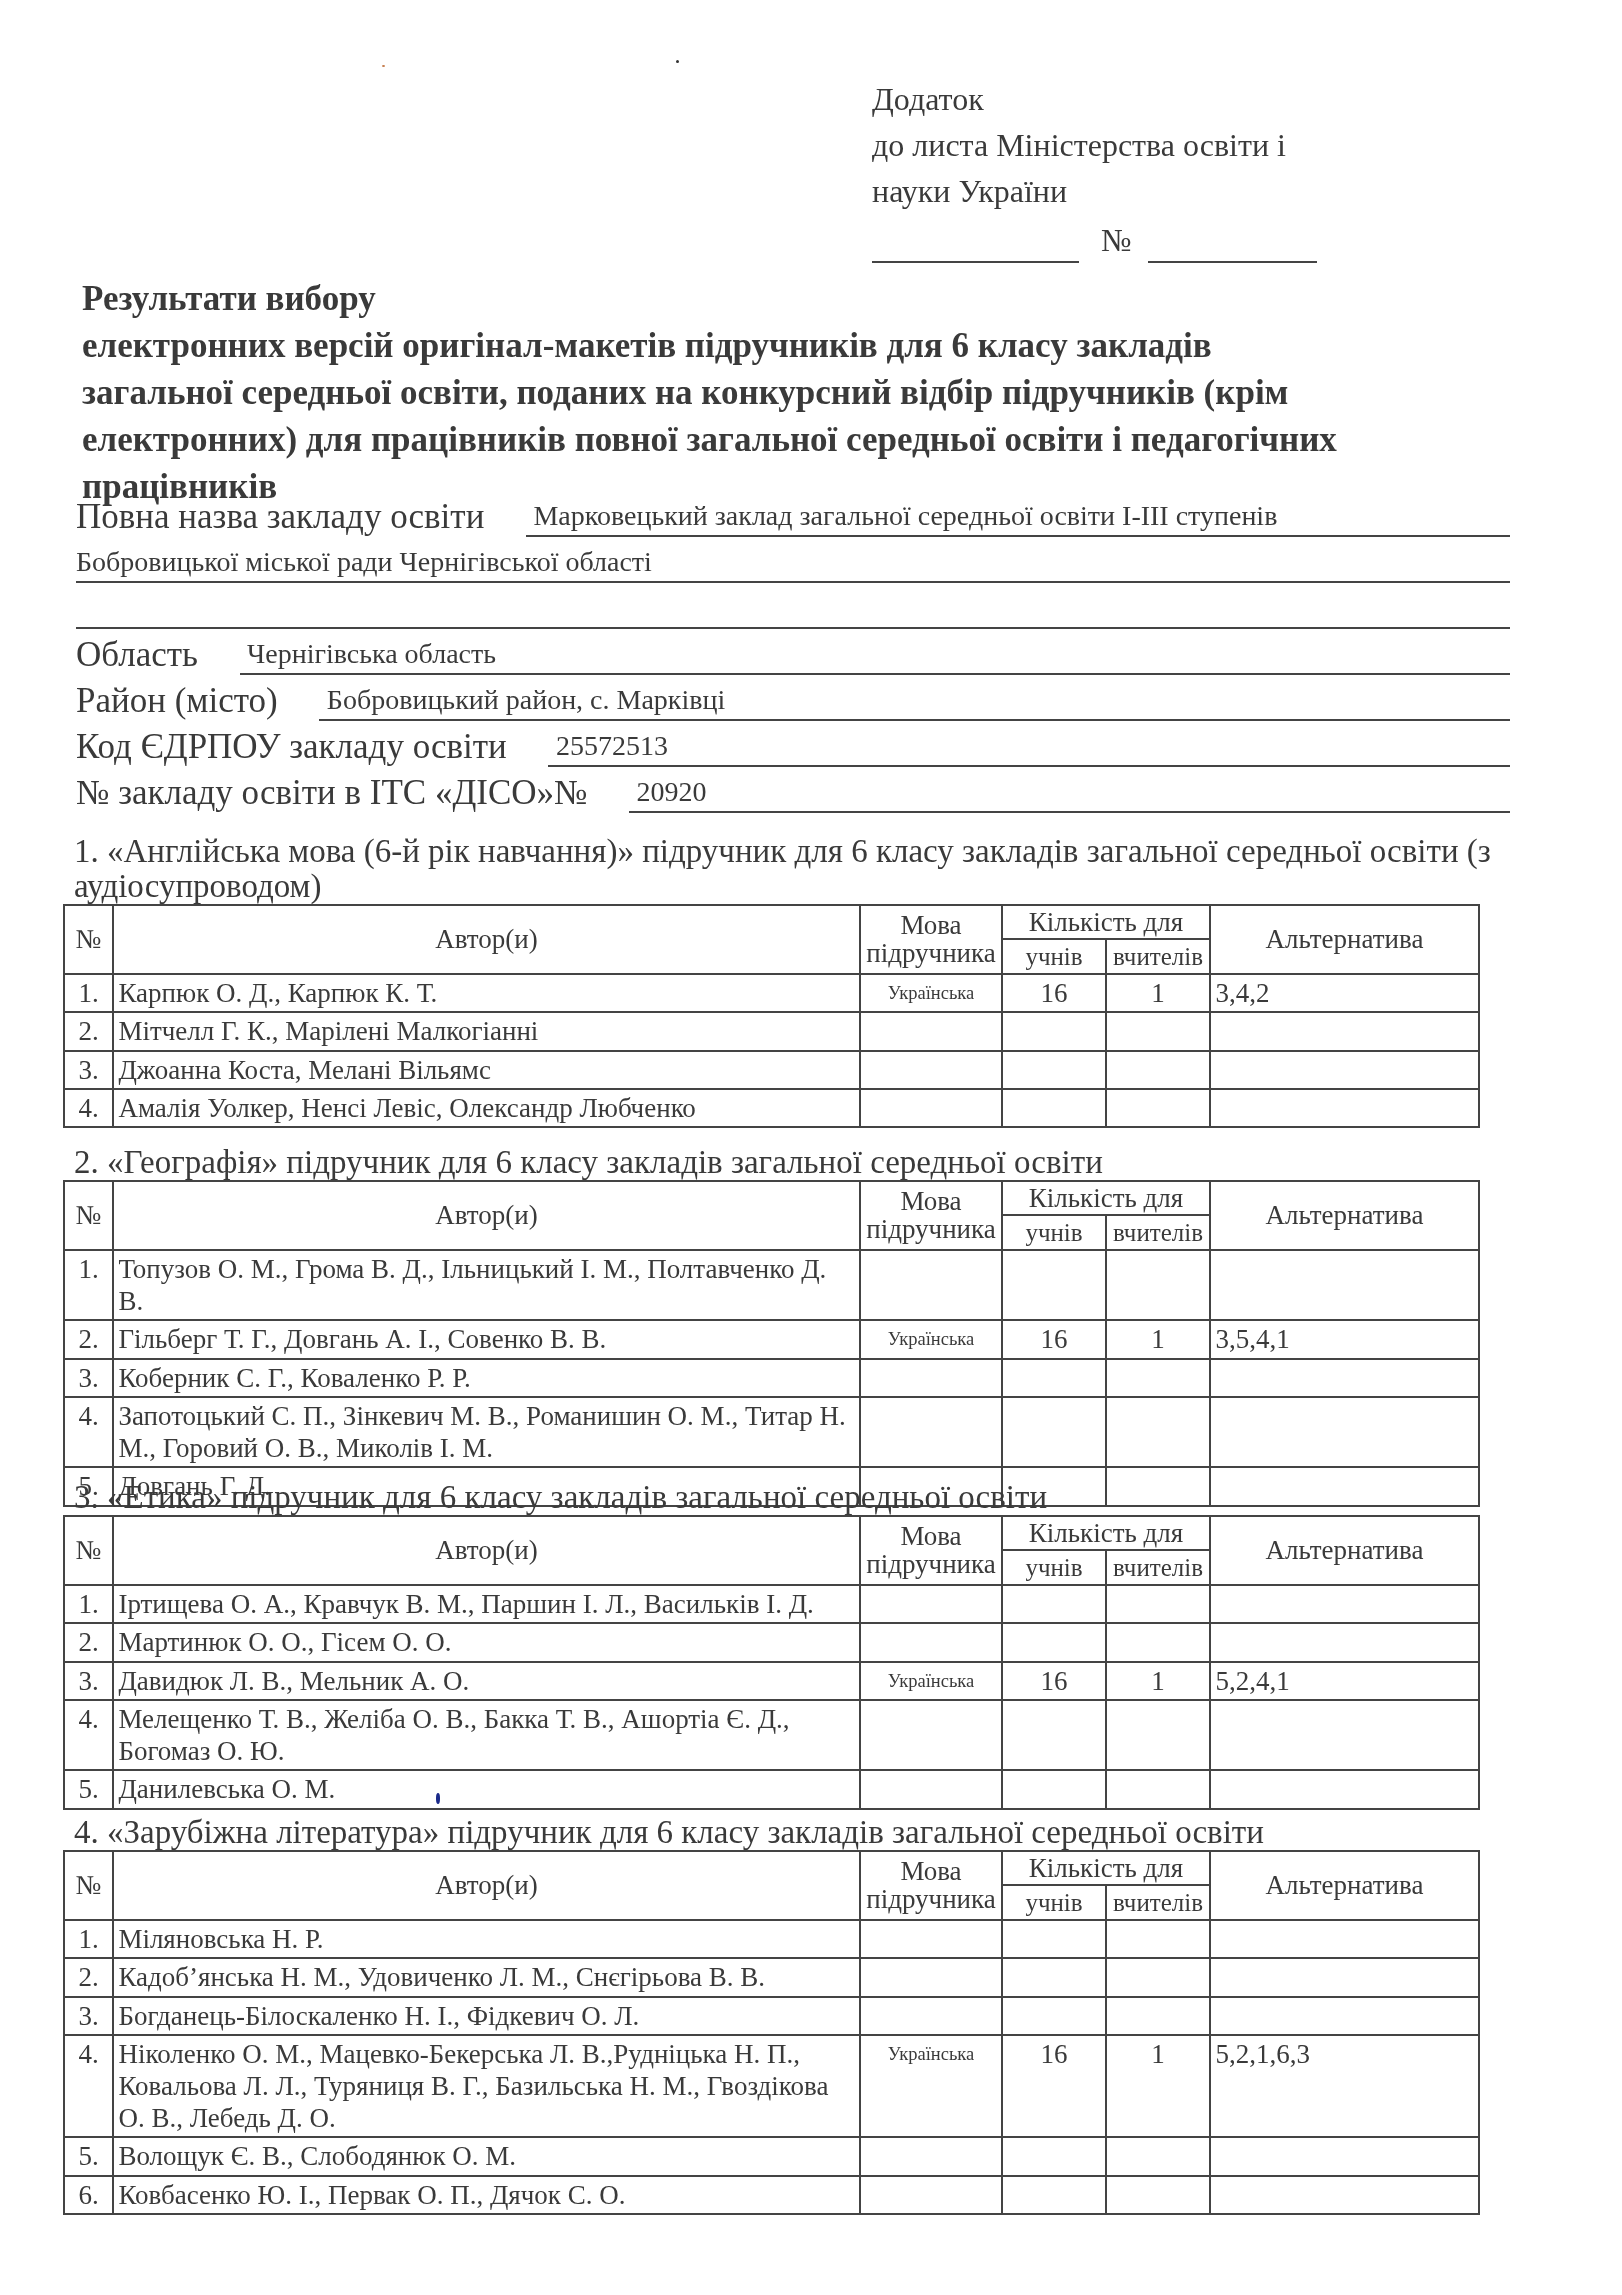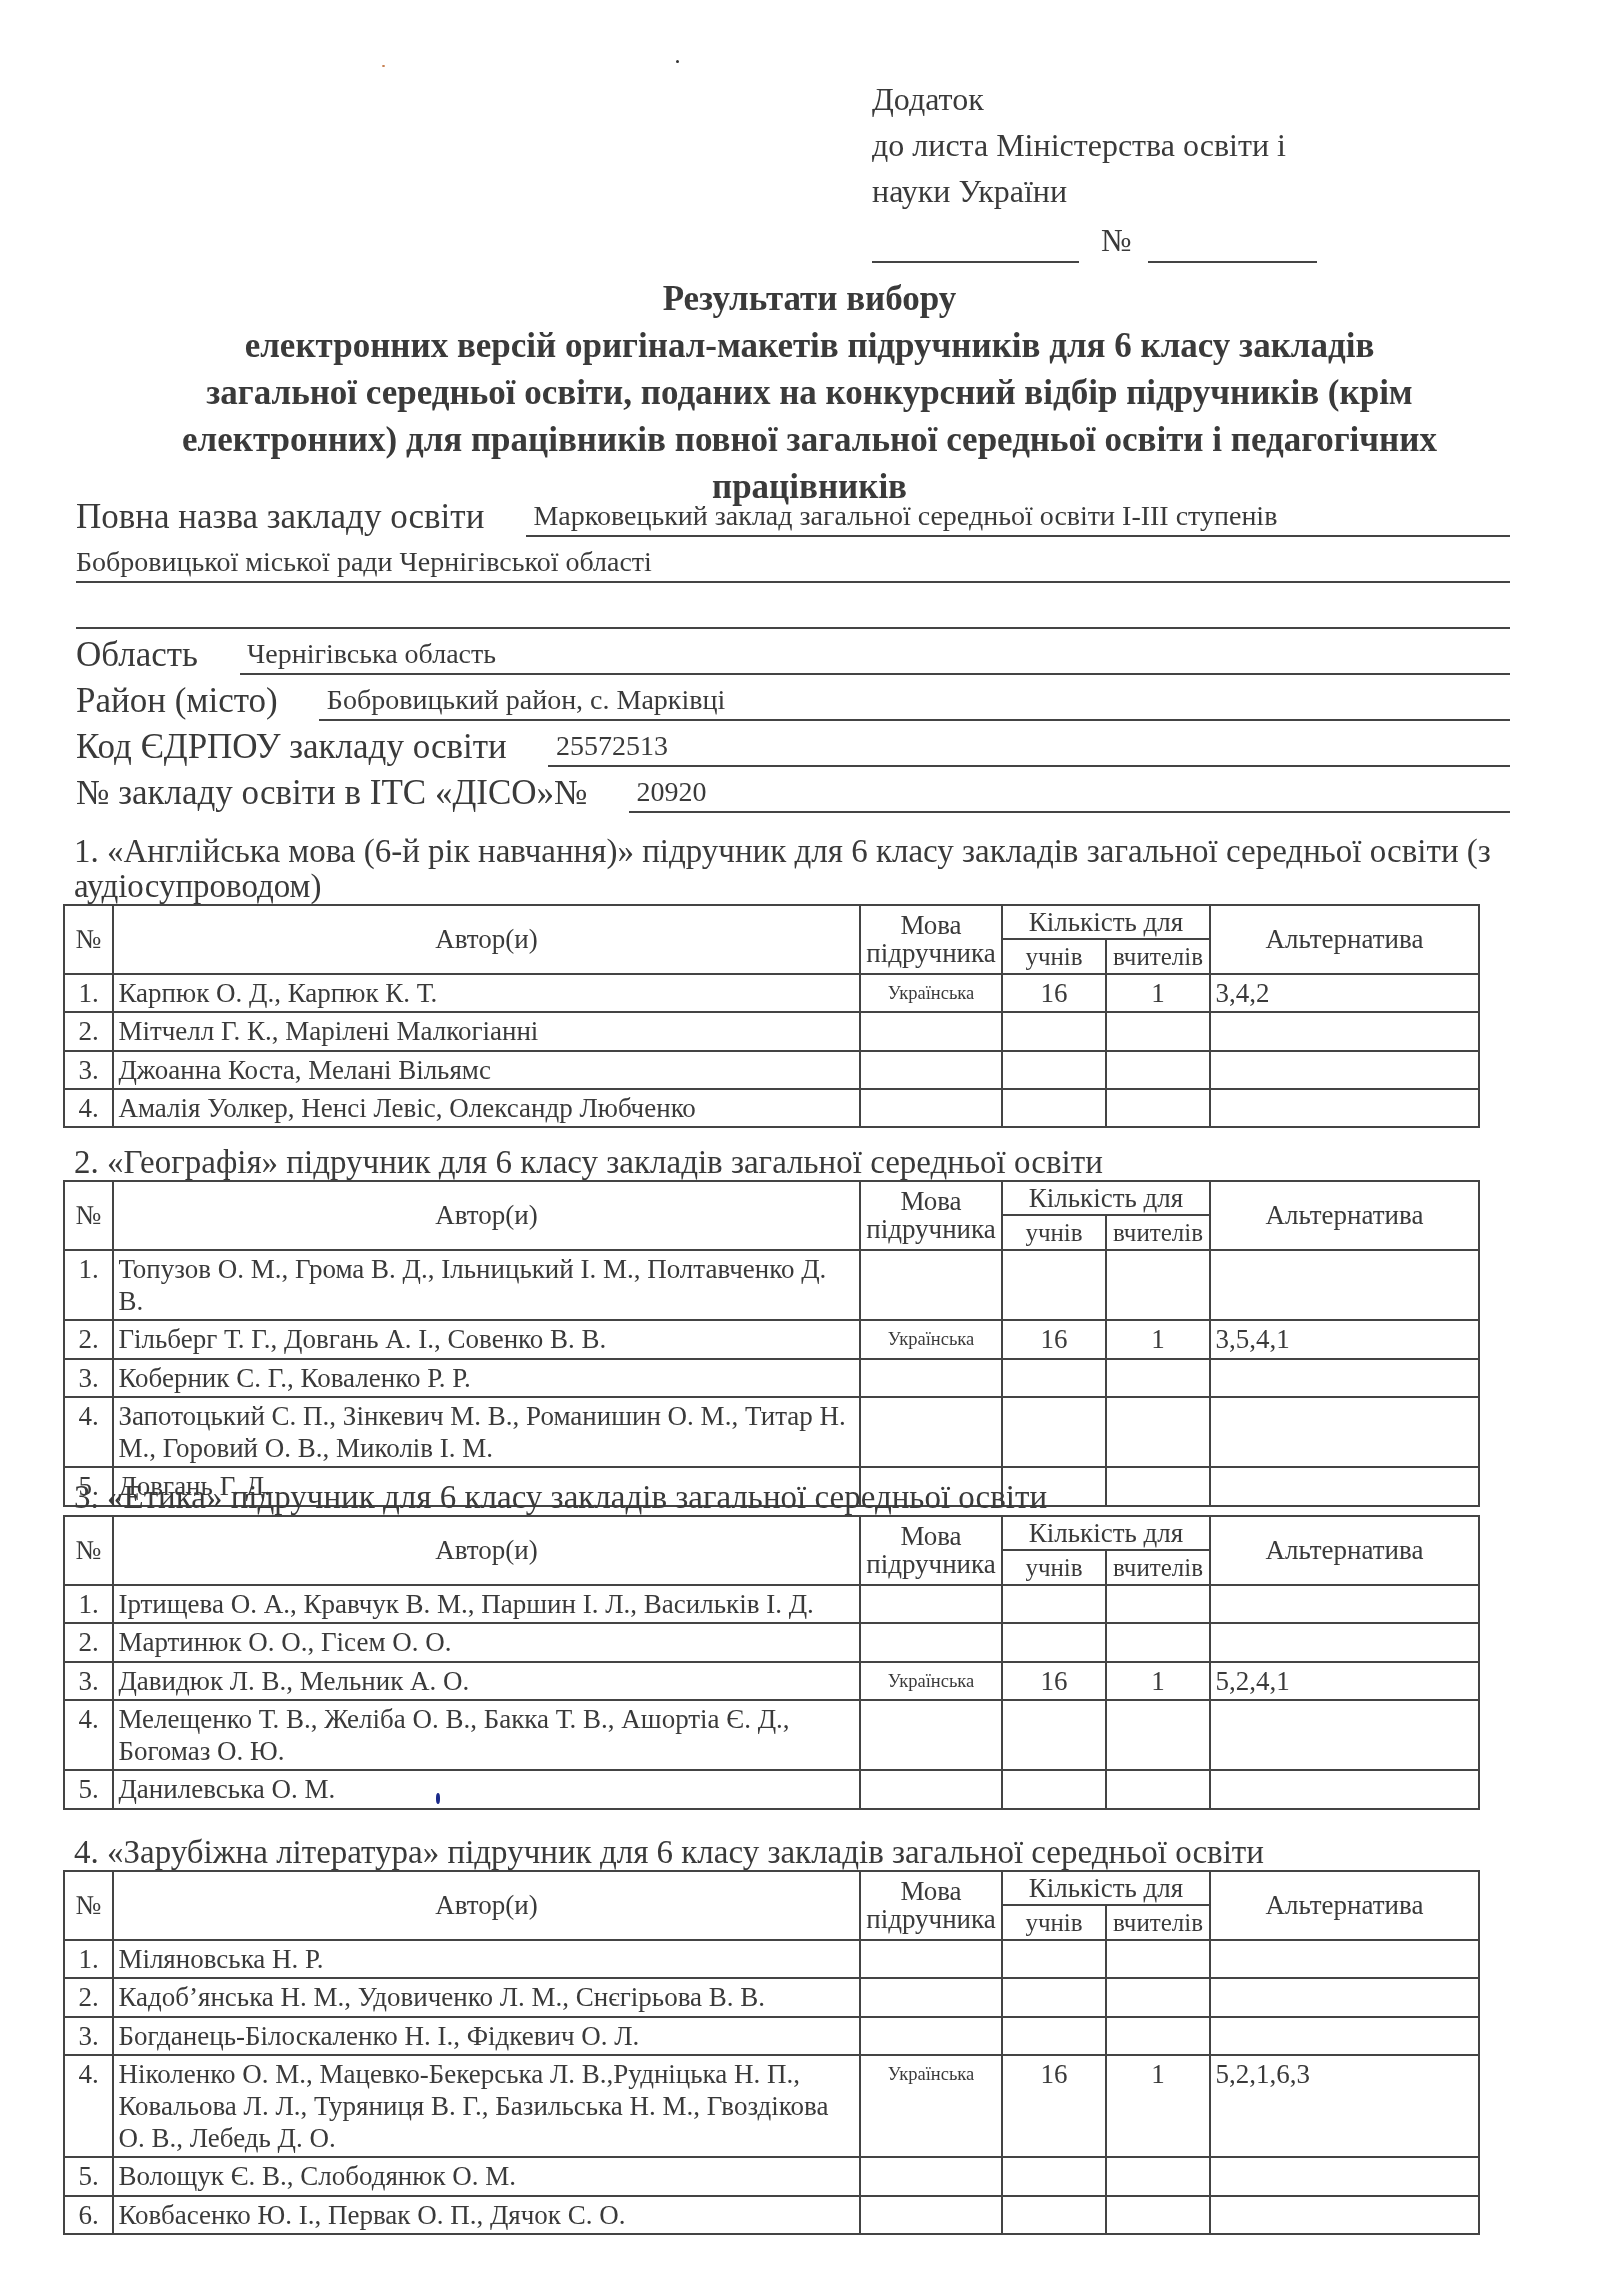--- a/index.html
+++ b/index.html
@@ -12,21 +12,21 @@
     font-size: 32px; line-height: 46px;
   }
   .num-line { display: flex; align-items: flex-end; margin-top: 3.3px; }
   .num-line .blank { display: inline-block; border-bottom: 2.2px solid #444; height: 33px; }
   .num-line .b1 { width: 207px; }
   .num-line .b2 { width: 169px; }
   .num-line .nosign { margin: 0 16.4px 0 22px; }
 
   .title {
     position: absolute; left: 82px; top: 275px; width: 1455px;
-    text-align: center; font-weight: bold; font-size: 35px; line-height: 47px;
+    text-align: left; font-weight: bold; font-size: 35px; line-height: 47px;
   }
 
   .fields { position: absolute; left: 76px; top: 491px; width: 1434px; font-size: 35px; }
   .field-row { display: flex; align-items: flex-end; height: 46px; gap: 36px; }
   .field-row .lbl { white-space: nowrap; padding-right: 5.5px; }
   .field-row .val {
     flex: 1; border-bottom: 2.2px solid #444; font-size: 28px; padding-left: 7.6px;
     height: 36px; line-height: 34px; white-space: nowrap;
   }
   .field-row.full .val { padding-left: 0; }
@@ -292,21 +292,21 @@
           <td class="no">5.</td>
           <td>Данилевська О. М.</td>
           <td class="lang"></td>
           <td class="num"></td>
           <td class="num"></td>
           <td class="alt"></td>
         </tr>
       </tbody>
     </table>
   </div>
-<div class="section" id="sec-3" style="top:1815px;margin-top:20px;">
+<div class="section" id="sec-3" style="top:1815px;">
     <div class="sec-title"><span class="n">4.</span><span>«Зарубіжна література» підручник для 6 класу закладів загальної середньої освіти</span></div>
     <table class="tb">
       <colgroup>
         <col class="c-no">
         <col class="c-author">
         <col class="c-lang">
         <col class="c-st">
         <col class="c-te">
         <col class="c-alt">
       </colgroup>

